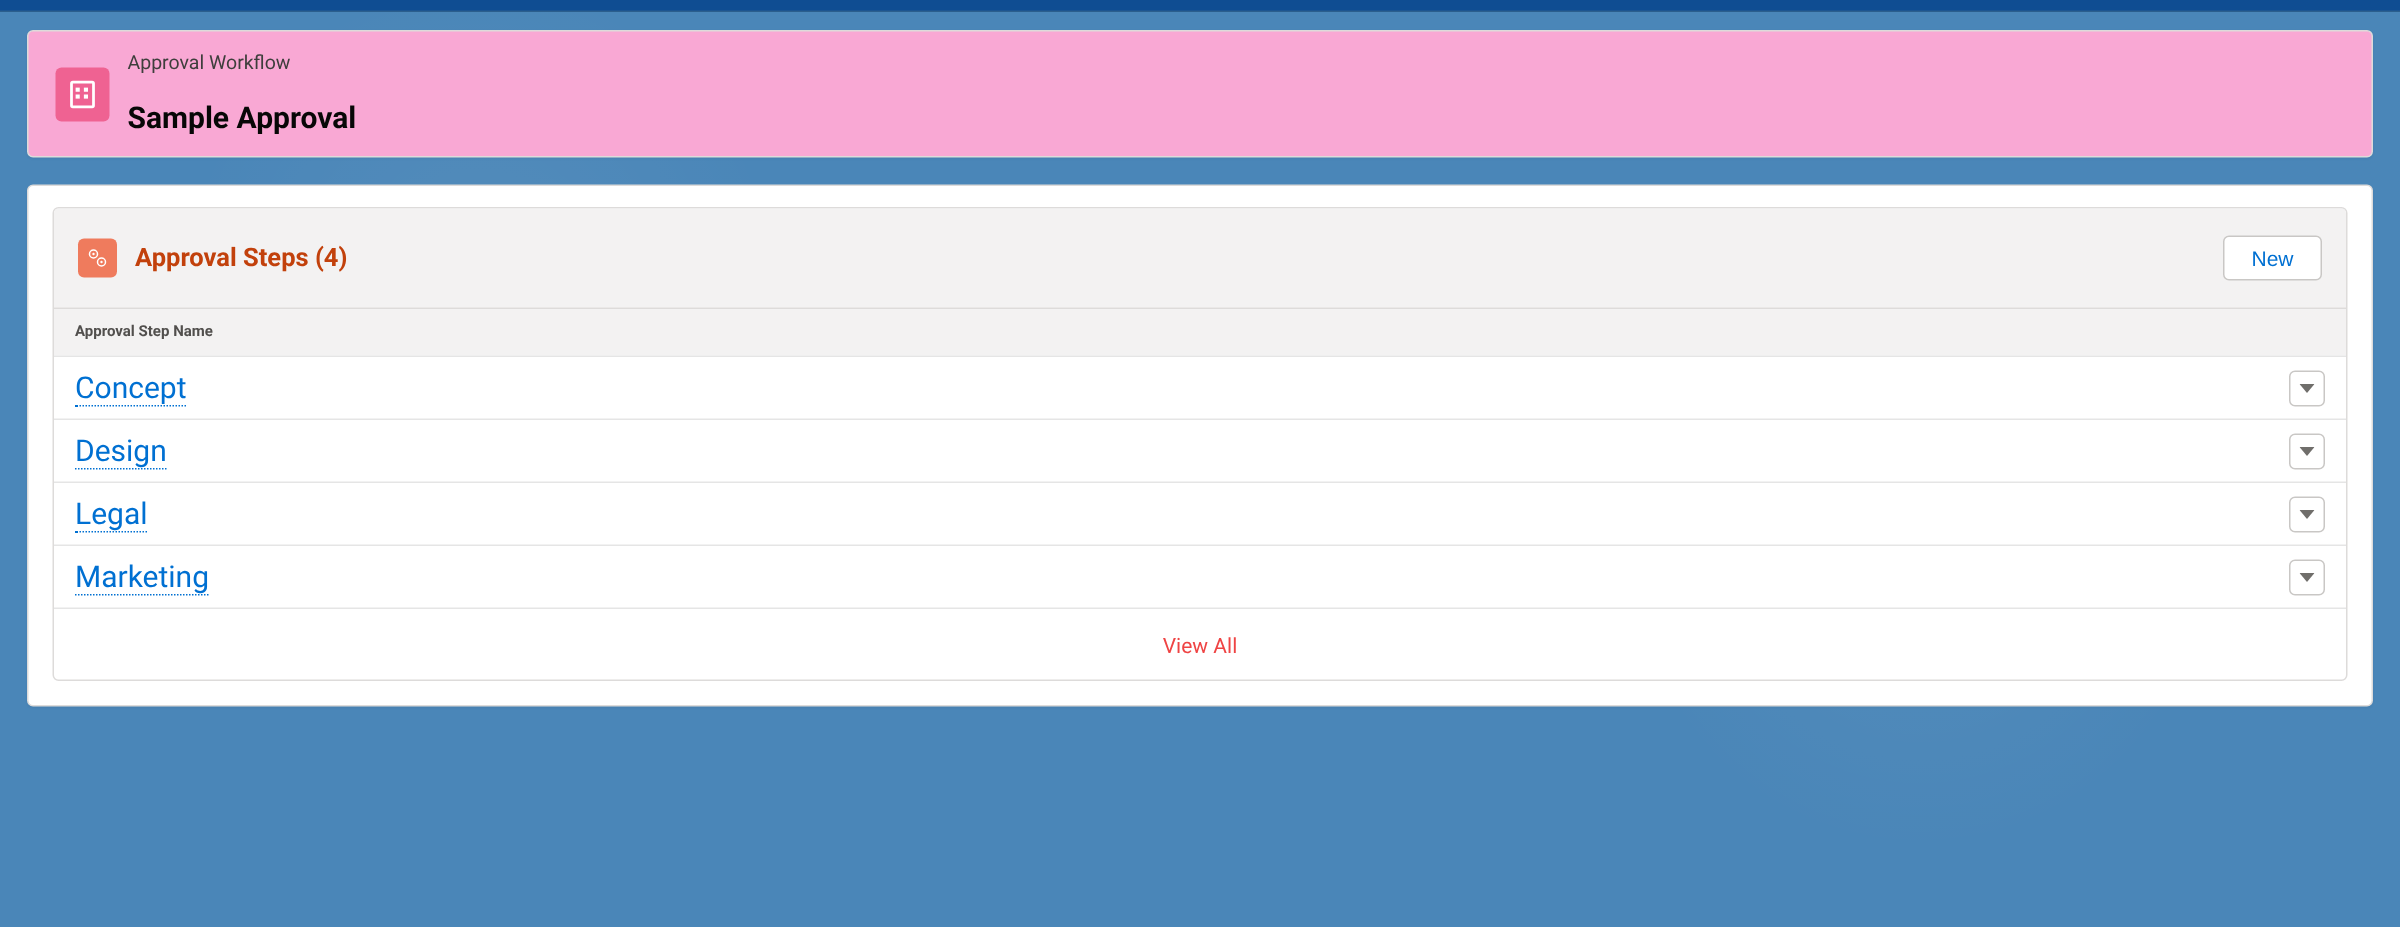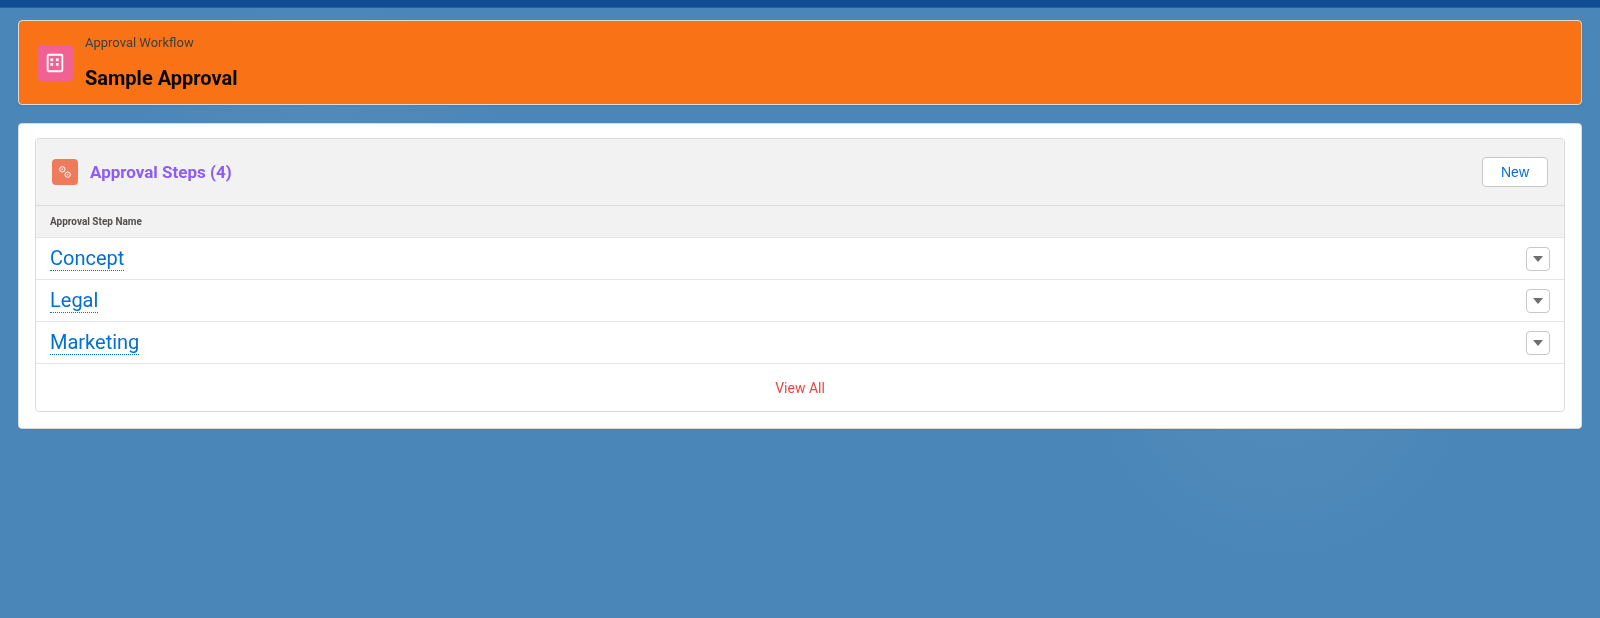--- a/index.html
+++ b/index.html
@@ -21,21 +21,21 @@
   }
   .top-bar {
     position: relative;
     height: 8px;
     background: #0f4d92;
     border-bottom: 1px solid #2c5f8d;
   }
   .header-card {
     position: relative;
     margin: 12px 18px 0 18px;
-    background: #f97316;
+    background: #f9a8d4;
     border: 1px solid #dddbda;
     border-radius: 4px;
     padding: 14px 18px;
     display: flex;
     align-items: center;
     box-shadow: 0 1px 2px rgba(0,0,0,0.05);
   }
   .header-icon {
     width: 36px;
     height: 36px;
@@ -116,21 +116,21 @@
     border-radius: 4px;
     display: flex;
     align-items: center;
     justify-content: center;
     margin-right: 12px;
   }
   .related-icon svg { width: 16px; height: 16px; fill: #fff; }
   .related-title {
     font-size: 17px;
     font-weight: 700;
-    color: #8b5cf6;
+    color: #c2410c;
   }
   .new-button {
     background: #fff;
     border: 1px solid #c9c7c5;
     color: #0070d2;
     font-size: 14px;
     padding: 6px 18px;
     border-radius: 4px;
     cursor: pointer;
   }
@@ -225,20 +225,28 @@
 
     <div class="row">
       <a class="row-link">Concept</a>
       <div class="row-action">
         <svg viewBox="0 0 10 8">
             <path d="M0 1 L5 7 L10 1 Z"></path>
           </svg>
       </div>
     </div>
     <div class="row">
+      <a class="row-link">Design</a>
+      <div class="row-action">
+        <svg viewBox="0 0 10 8">
+            <path d="M0 1 L5 7 L10 1 Z"></path>
+          </svg>
+      </div>
+    </div>
+    <div class="row">
       <a class="row-link">Legal</a>
       <div class="row-action">
         <svg viewBox="0 0 10 8">
             <path d="M0 1 L5 7 L10 1 Z"></path>
           </svg>
       </div>
     </div>
     <div class="row">
       <a class="row-link">Marketing</a>
       <div class="row-action">

